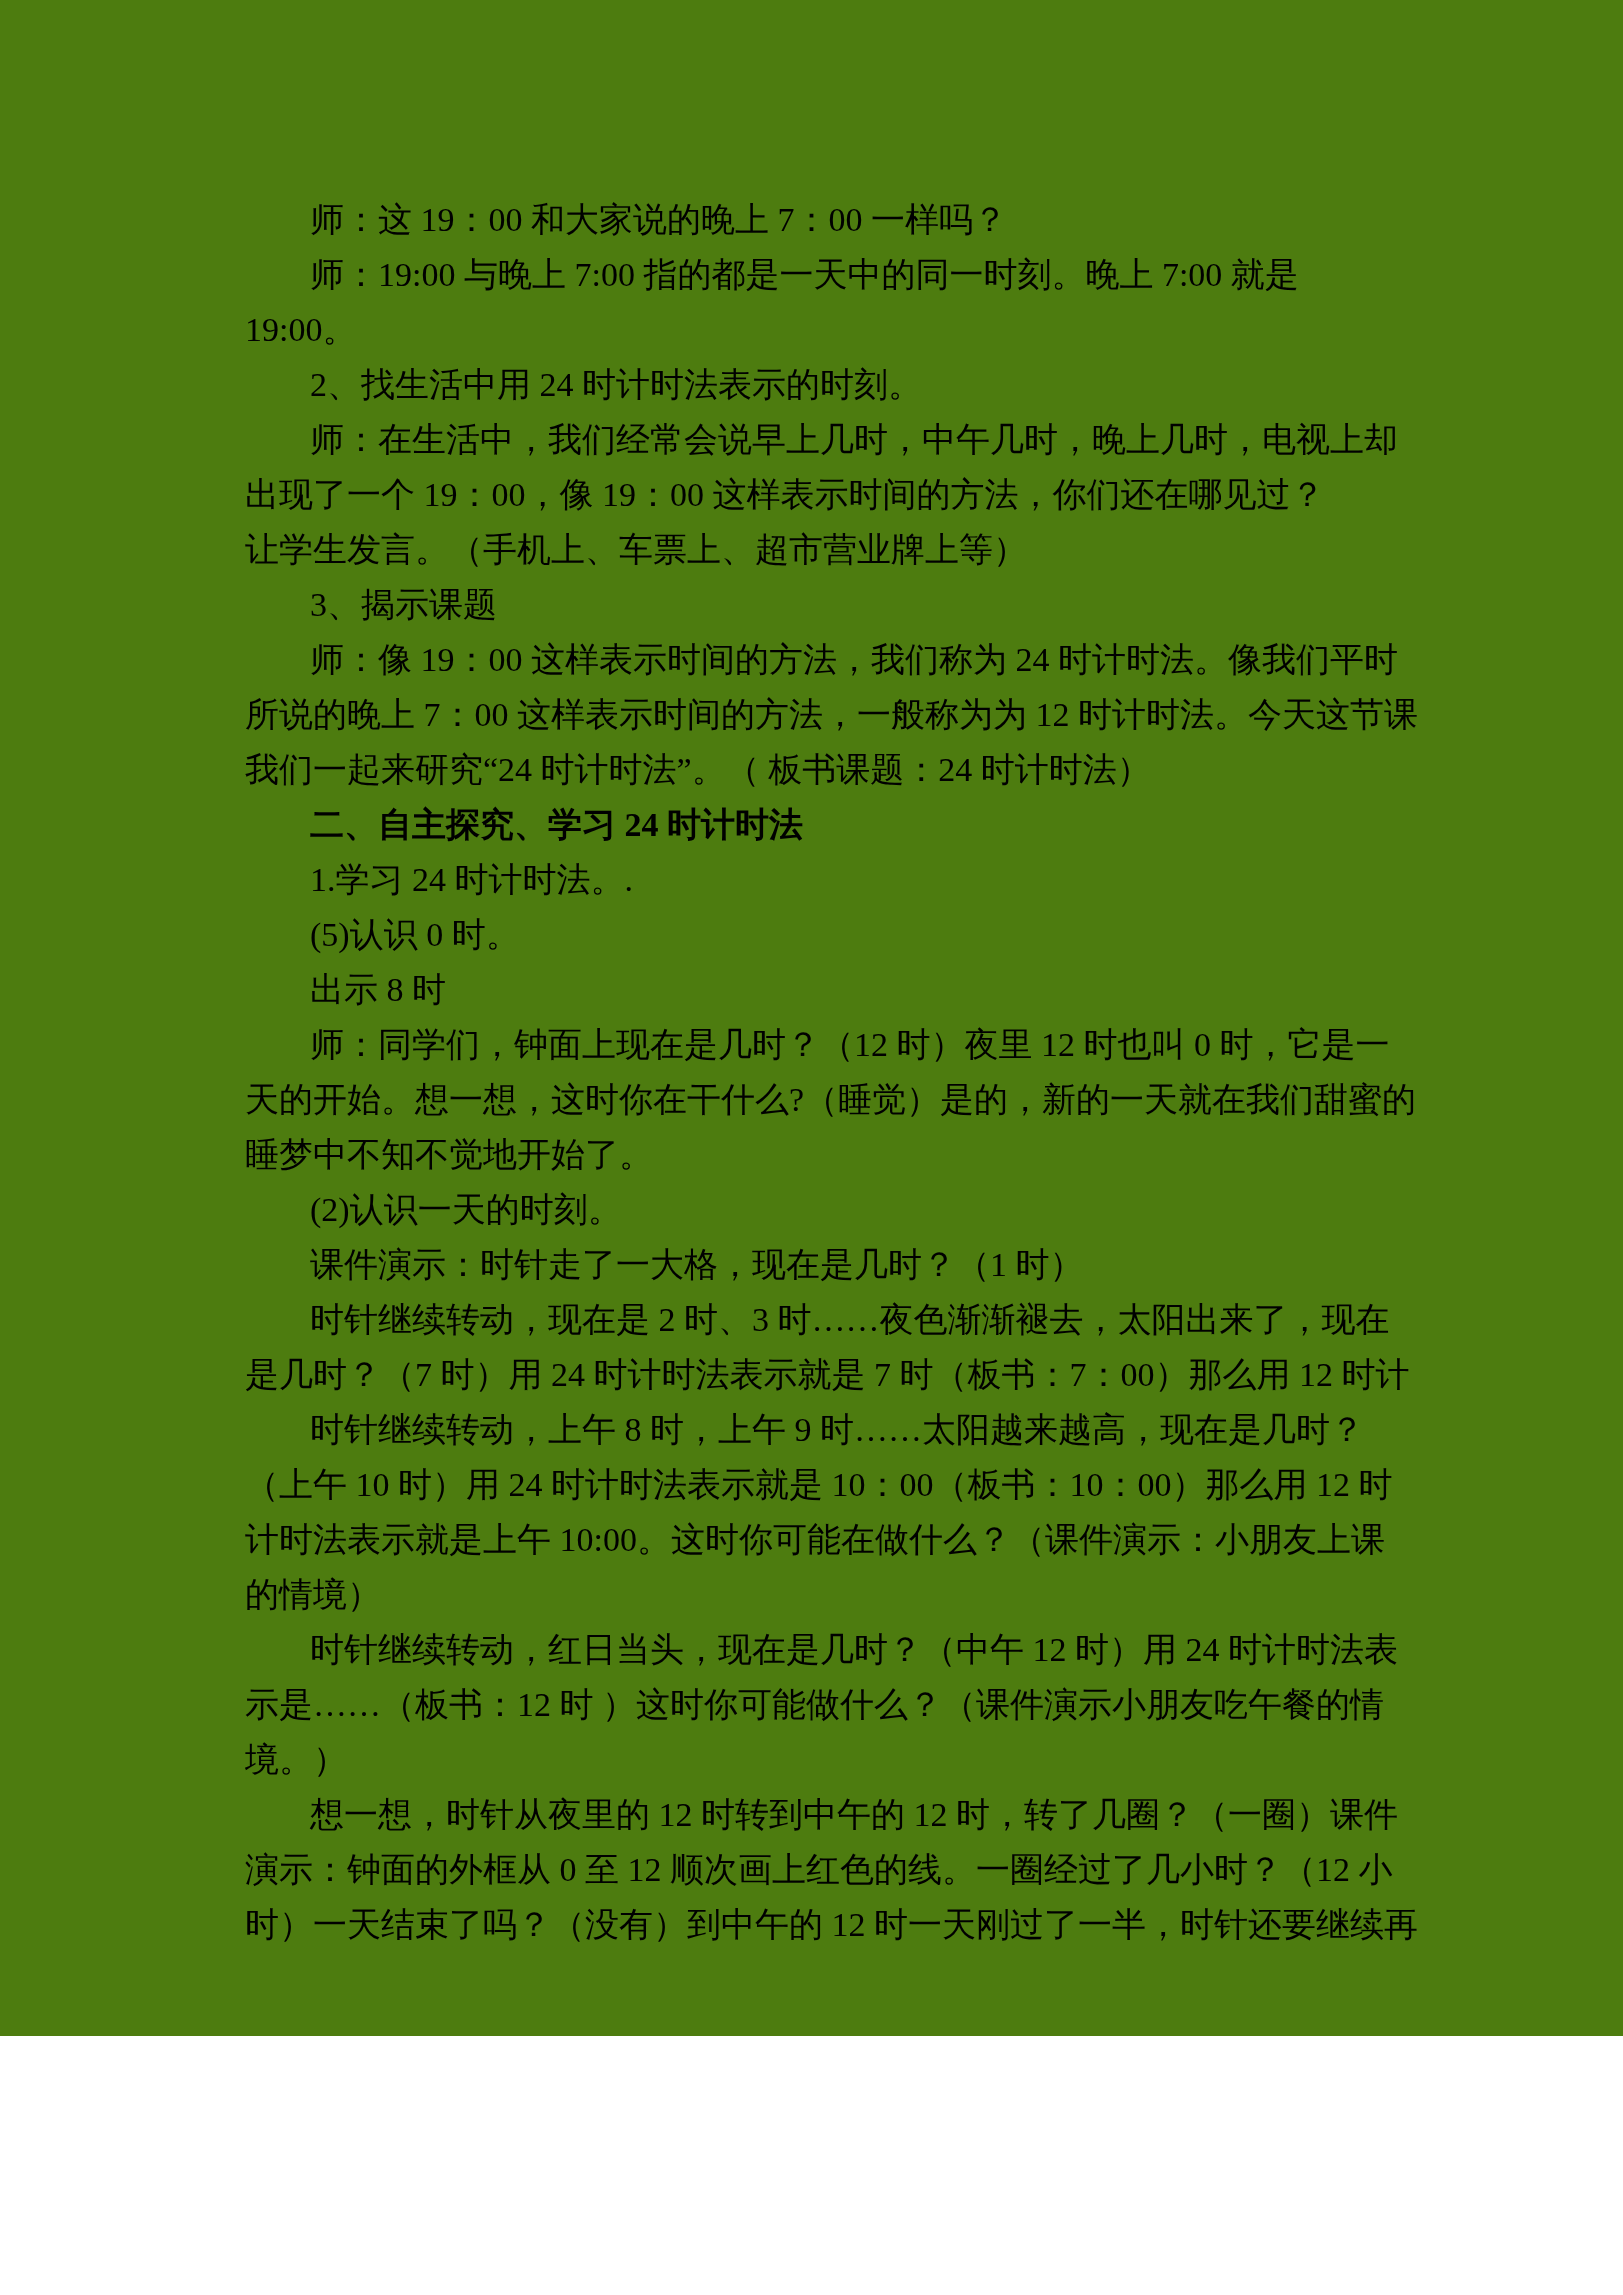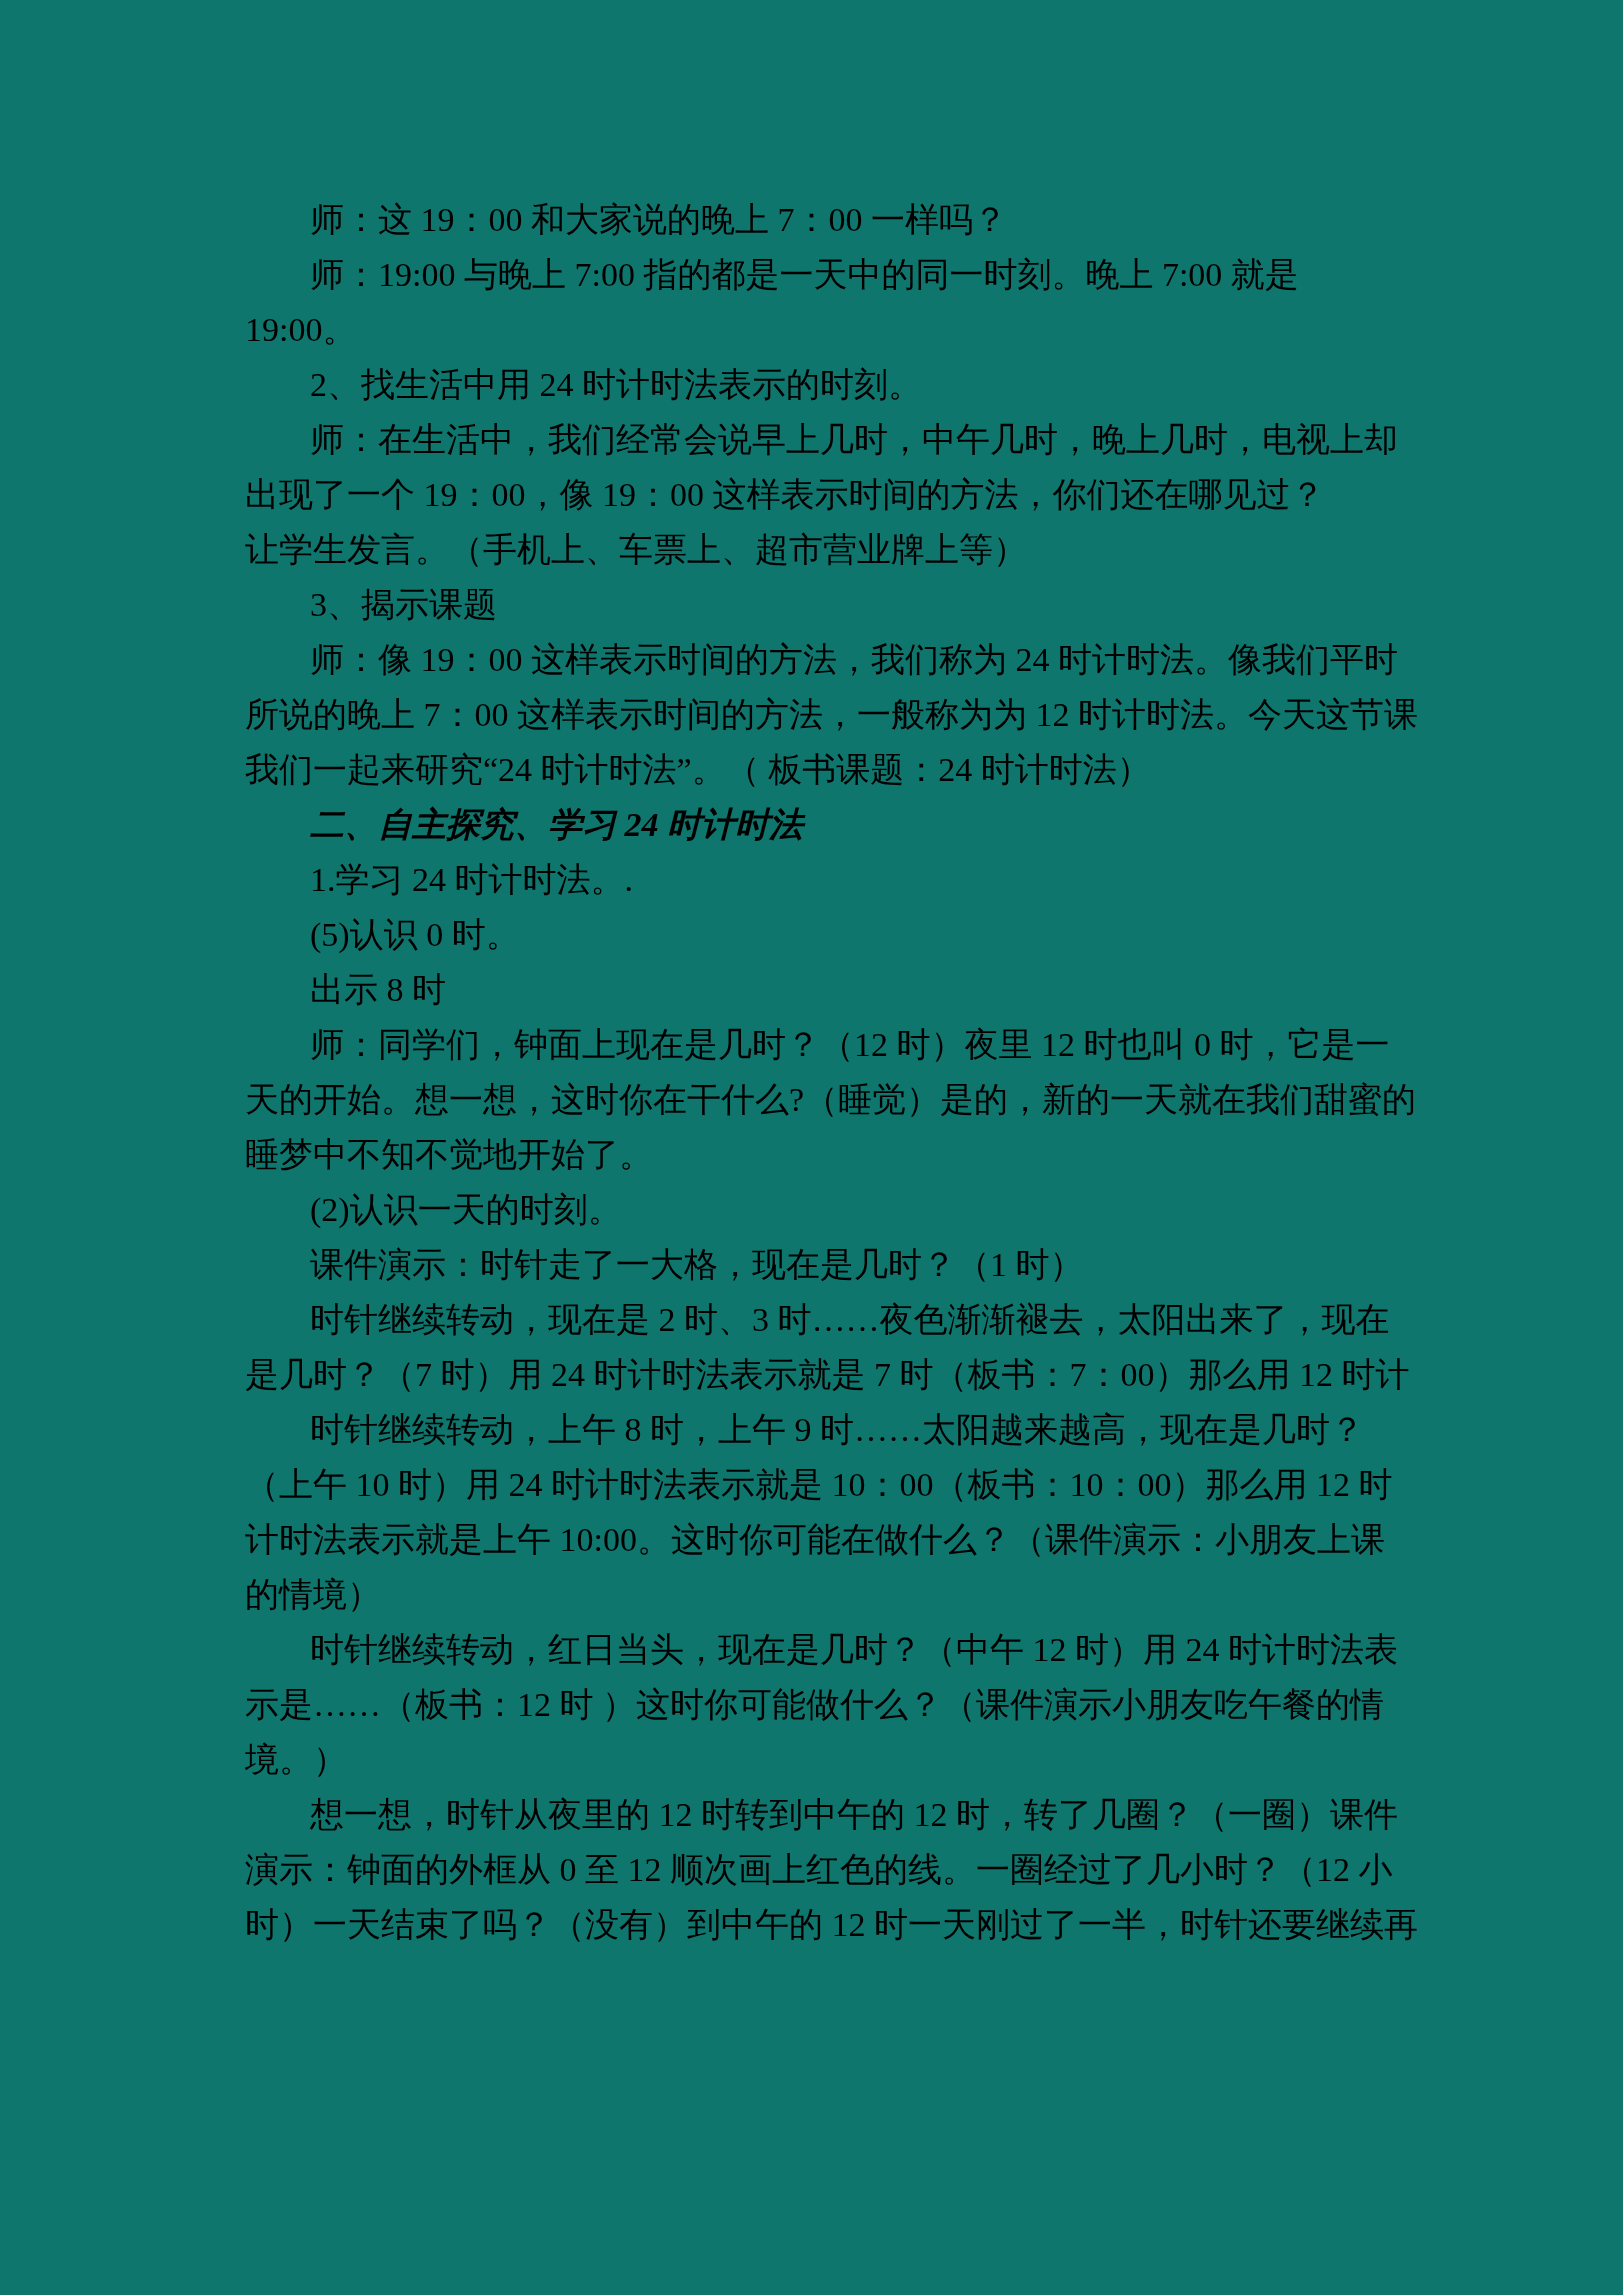--- a/index.html
+++ b/index.html
@@ -13,42 +13,41 @@
     position: relative;
     overflow: hidden;
     font-family: "Liberation Serif", "DejaVu Serif", serif;
     color: #000000;
   }
   .doc-page {
     position: absolute;
     left: 0;
     top: 0;
     width: 1623px;
-    height: 2295px;
-    background: #0f766e;
+    height: 2036px;
+    background: #4d7c0f;
   }
   .text-block {
     position: absolute;
     left: 245px;
     top: 192px;
     width: 1139px;
   }
   .line {
     height: 55px;
     line-height: 55px;
     font-size: 34px;
     white-space: nowrap;
     letter-spacing: 0;
   }
   .line.indent {
     text-indent: 65px;
   }
   .line.bold {
     font-weight: bold;
-    font-style: italic;
   }
 </style>
 </head>
 <body>
 
 <div class="doc-page">
   <div class="text-block">
       <div class="line indent">师：这 19：00 和大家说的晚上 7：00 一样吗？</div>
       <div class="line indent">师：19:00 与晚上 7:00 指的都是一天中的同一时刻。晚上 7:00 就是</div>
       <div class="line">19:00。</div>

